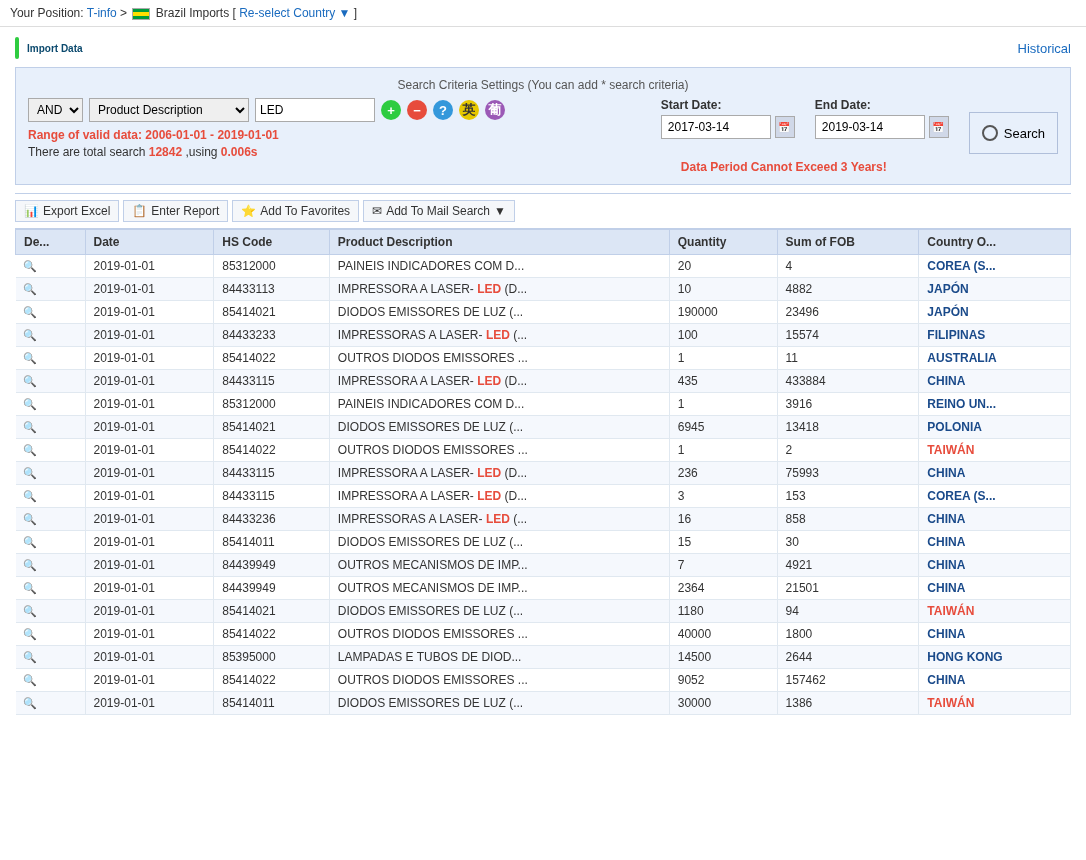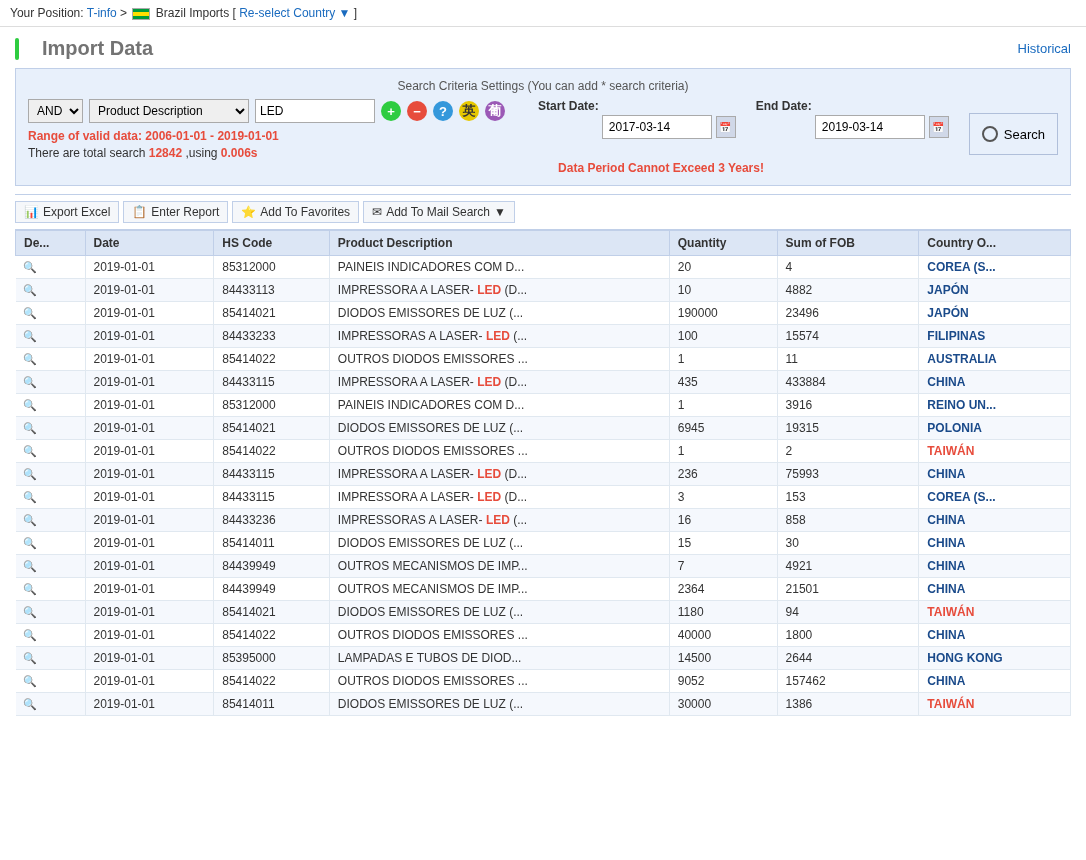--- a/index.html
+++ b/index.html
@@ -5,39 +5,39 @@
     * { box-sizing: border-box; margin: 0; padding: 0; }
     body { font-family: Arial, sans-serif; font-size: 12px; color: #333; background: #fff; }
 
     .top-nav { padding: 6px 10px; font-size: 12px; color: #333; border-bottom: 1px solid #ddd; }
     .top-nav a { color: #1a6bbf; text-decoration: none; }
     .top-nav .flag { display: inline-block; width: 18px; height: 12px; background: linear-gradient(180deg, #009c3b 33%, #fedf00 33%, #fedf00 66%, #009c3b 66%); border: 1px solid #aaa; vertical-align: middle; margin: 0 2px; }
 
     .main-container { padding: 10px 15px; }
 
     .section-header { display: flex; align-items: center; justify-content: space-between; margin-bottom: 8px; }
-    .section-title { display: flex; align-items: center; gap: 23px; font-size: 20px; font-weight: bold; color: #737373; }
+    .section-title { display: flex; align-items: center; gap: 8px; font-size: 10px; font-weight: bold; color: #0c4a6e; }
     .green-bar { width: 4px; height: 22px; background: #2ecc40; border-radius: 2px; }
     .historical-link { color: #1a6bbf; font-size: 13px; text-decoration: none; }
 
     .search-panel { background: #e8f0fb; border: 1px solid #c0cfe8; padding: 10px 12px; margin-bottom: 8px; }
     .search-criteria-label { font-size: 12px; color: #555; margin-bottom: 6px; text-align: center; }
     .search-row { display: flex; align-items: center; gap: 6px; margin-bottom: 6px; }
     .search-row select, .search-row input[type="text"] { height: 24px; font-size: 12px; border: 1px solid #aaa; padding: 2px 4px; }
     .search-row select { width: 55px; }
     .search-row select.field-select { width: 160px; }
     .search-row input[type="text"] { width: 120px; }
 
     .icon-btn { display: inline-flex; align-items: center; justify-content: center; width: 20px; height: 20px; border-radius: 50%; border: none; cursor: pointer; font-size: 13px; font-weight: bold; color: white; }
     .icon-btn.green { background: #2ecc40; }
     .icon-btn.red { background: #e74c3c; }
     .icon-btn.blue { background: #3498db; }
     .icon-btn.yellow { background: #e6c800; color: #333; }
     .icon-btn.purple { background: #9b59b6; }
-    .date-group { display: flex; flex-direction: row; gap: 3px; }
+    .date-group { display: flex; flex-direction: column; gap: 3px; }
     .date-group label { font-size: 12px; color: #333; font-weight: bold; }
     .date-input-row { display: flex; align-items: center; gap: 4px; }
     .date-input-row input { height: 24px; font-size: 12px; border: 1px solid #aaa; padding: 2px 6px; width: 110px; }
     .cal-btn { width: 20px; height: 22px; background: #d0d8e8; border: 1px solid #aaa; cursor: pointer; font-size: 10px; display: flex; align-items: center; justify-content: center; }
 
     .search-btn { display: flex; align-items: center; gap: 4px; background: #e8f0fb; border: 1px solid #b0bfda; padding: 12px 12px; cursor: pointer; font-size: 13px; margin-top: 14px; }
 
     .data-range-text { color: #e74c3c; font-size: 12px; font-weight: bold; margin-bottom: 3px; }
     .total-records { font-size: 12px; color: #333; margin-bottom: 6px; }
     .total-records span.count { color: #e74c3c; font-weight: bold; }
@@ -244,21 +244,21 @@
           <td>1</td>
           <td>3916</td>
           <td style="color: rgb(26, 74, 138); font-weight: bold;">REINO UN...</td>
         </tr>
         <tr>
           <td><span style="cursor: pointer; color: rgb(85, 85, 85); font-size: 11px;">🔍</span></td>
           <td>2019-01-01</td>
           <td>85414021</td>
           <td style="max-width: 220px; overflow: hidden; text-overflow: ellipsis;">DIODOS EMISSORES DE LUZ (...</td>
           <td>6945</td>
-          <td>19315</td>
+          <td>13418</td>
           <td style="color: rgb(26, 74, 138); font-weight: bold;">POLONIA</td>
         </tr>
         <tr>
           <td><span style="cursor: pointer; color: rgb(85, 85, 85); font-size: 11px;">🔍</span></td>
           <td>2019-01-01</td>
           <td>85414022</td>
           <td style="max-width: 220px; overflow: hidden; text-overflow: ellipsis;">OUTROS DIODOS EMISSORES ...</td>
           <td>1</td>
           <td>2</td>
           <td style="color: rgb(231, 76, 60); font-weight: bold;">TAIWÁN</td>

